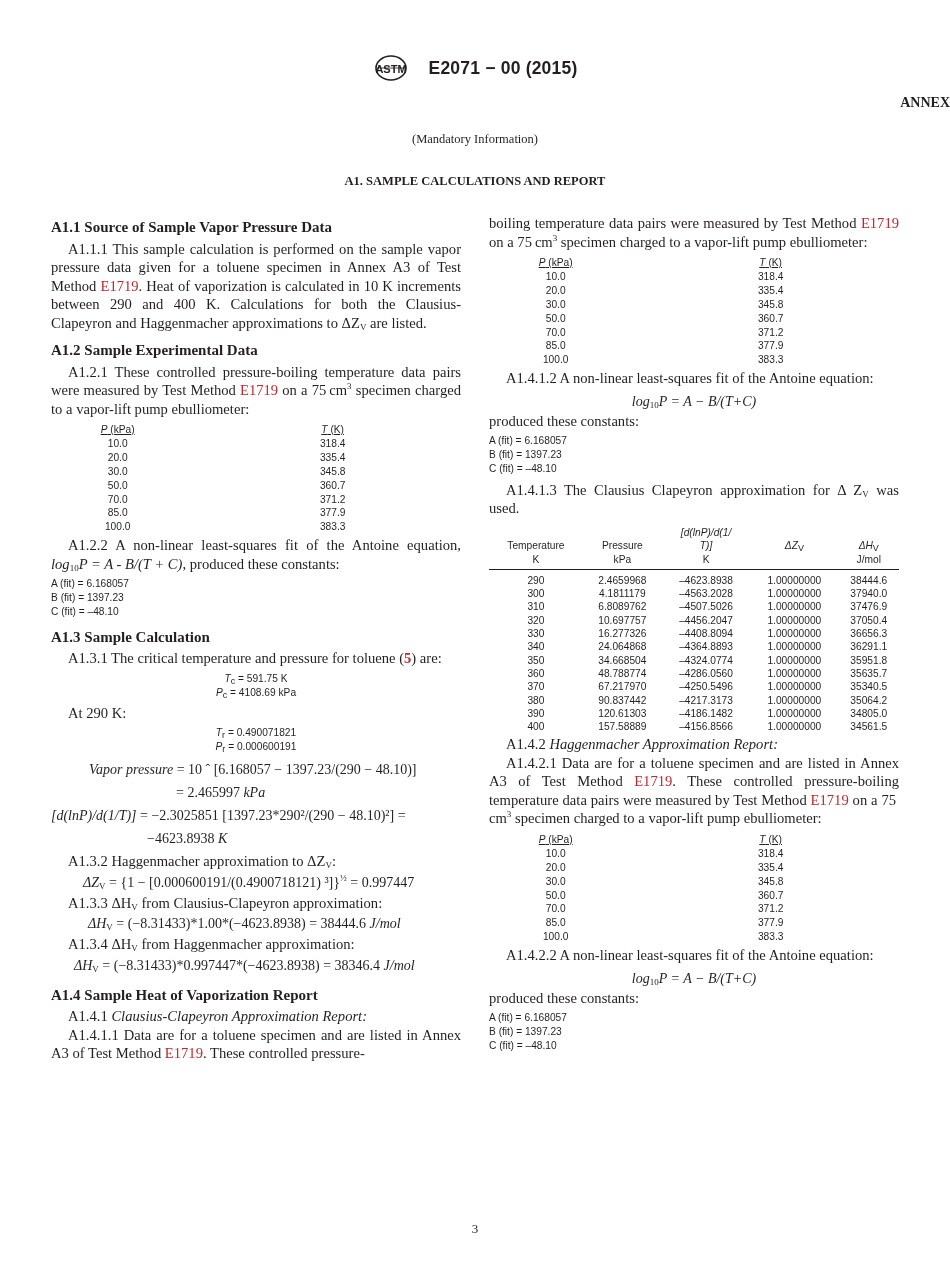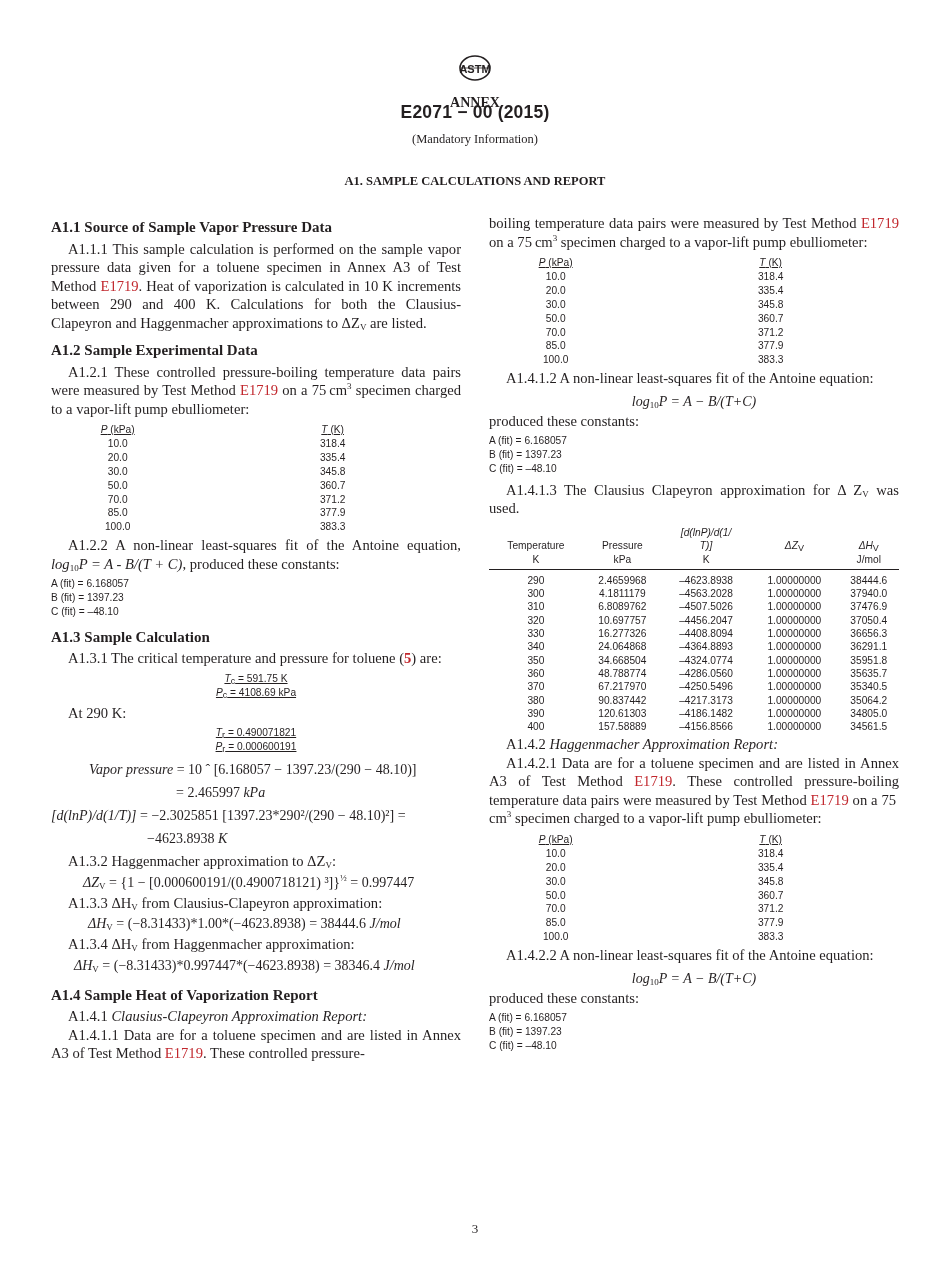--- a/index.html
+++ b/index.html
@@ -1,25 +1,25 @@
 <!DOCTYPE html>
 <html><head>
 <meta charset="utf-8">
 <style>
   html, body { margin: 0; padding: 0; background: #ffffff; }
   body { width: 950px; height: 1272px; position: relative; overflow: hidden;
          font-family: "Liberation Serif", serif; color: #231f20; }
   .page { position: absolute; left: 0; top: 0; width: 950px; height: 1272px; }
 
   .header { position: absolute; top: 54px; left: 0; width: 950px; text-align: center; }
-  .header-inner { display: inline-flex; align-items: center; gap: 20px; flex-direction: column; }
+  .header-inner { display: inline-flex; align-items: center; gap: 20px; }
   .astm-logo { width: 36px; height: 28px; display: inline-block; }
   .doc-code { font-family: "Liberation Sans", sans-serif; font-weight: bold; font-size: 17.5px; letter-spacing: 0.2px; }
 
-  .annex-title { position: absolute; top: 95px; left: 0; width: 950px; text-align: center; font-weight: bold; font-size: 14px; }
+  .annex-title { position: absolute; top: 95px; left: 0; width: 950px; text-align: right; font-weight: bold; font-size: 14px; }
   .annex-sub { position: absolute; top: 132px; left: 0; width: 950px; text-align: center; font-weight: normal; font-size: 12.5px; }
   .annex-sec { position: absolute; top: 174px; left: 0; width: 950px; text-align: center; font-weight: bold; font-size: 12.5px; }
 
   .col { position: absolute; top: 214px; width: 410px; font-size: 14.6px; line-height: 18.5px; }
   .col-left { left: 51px; }
   .col-right { left: 489px; }
 
   .h2 { font-weight: bold; font-size: 15px; margin: 4px 0 3px 0; }
   .h2.sp { margin-top: 9px; }
   .p { text-align: justify; text-indent: 17px; margin: 0; }
@@ -28,21 +28,21 @@
   .ref { color: #c1272d; font-weight: bold; }
   sup { font-size: 9px; vertical-align: 6px; line-height: 0; }
   sub { font-size: 9px; vertical-align: -2px; line-height: 0; }
   .pt-table { width: 330px; margin: 5px 0 2px 30px; font-family: "Liberation Sans", sans-serif; font-size: 10.2px; line-height: 13.9px; border-collapse: collapse; }
   .pt-table td, .pt-table th { padding: 0; font-weight: normal; text-align: center; }
   .pt-table th { text-decoration: underline; }
   .pt-table .c1 { width: 100px; }
   .pt-table .c2 { width: 230px; padding-left: 100px; }
 
   .consts { font-family: "Liberation Sans", sans-serif; font-size: 10.2px; line-height: 13.9px; margin: 4px 0 5px 0; }
-  .center-sans { font-family: "Liberation Sans", sans-serif; font-size: 10.2px; line-height: 13.9px; text-align: center; margin: 4px 0 4px 0; text-decoration: underline; }
+  .center-sans { font-family: "Liberation Sans", sans-serif; font-size: 10.2px; line-height: 13.9px; text-align: center; margin: 4px 0 4px 0; }
   .eq { font-size: 14px; line-height: 23px; }
   .eq i { font-style: italic; }
 
   .cc-table { width: 410px; font-family: "Liberation Sans", sans-serif; font-size: 10.2px; line-height: 13.3px; border-collapse: collapse; margin: 8px 0 2px 0; }
   .cc-table th { font-weight: normal; text-align: center; vertical-align: bottom; padding: 0 0 3px 0; border-bottom: 1px solid #231f20; }
   .cc-table td { text-align: center; padding: 0; }
   .cc-table tr.first td { padding-top: 4px; }
 
   .pageno { position: absolute; top: 1221px; left: 0; width: 950px; text-align: center; font-size: 13px; }
 </style>

